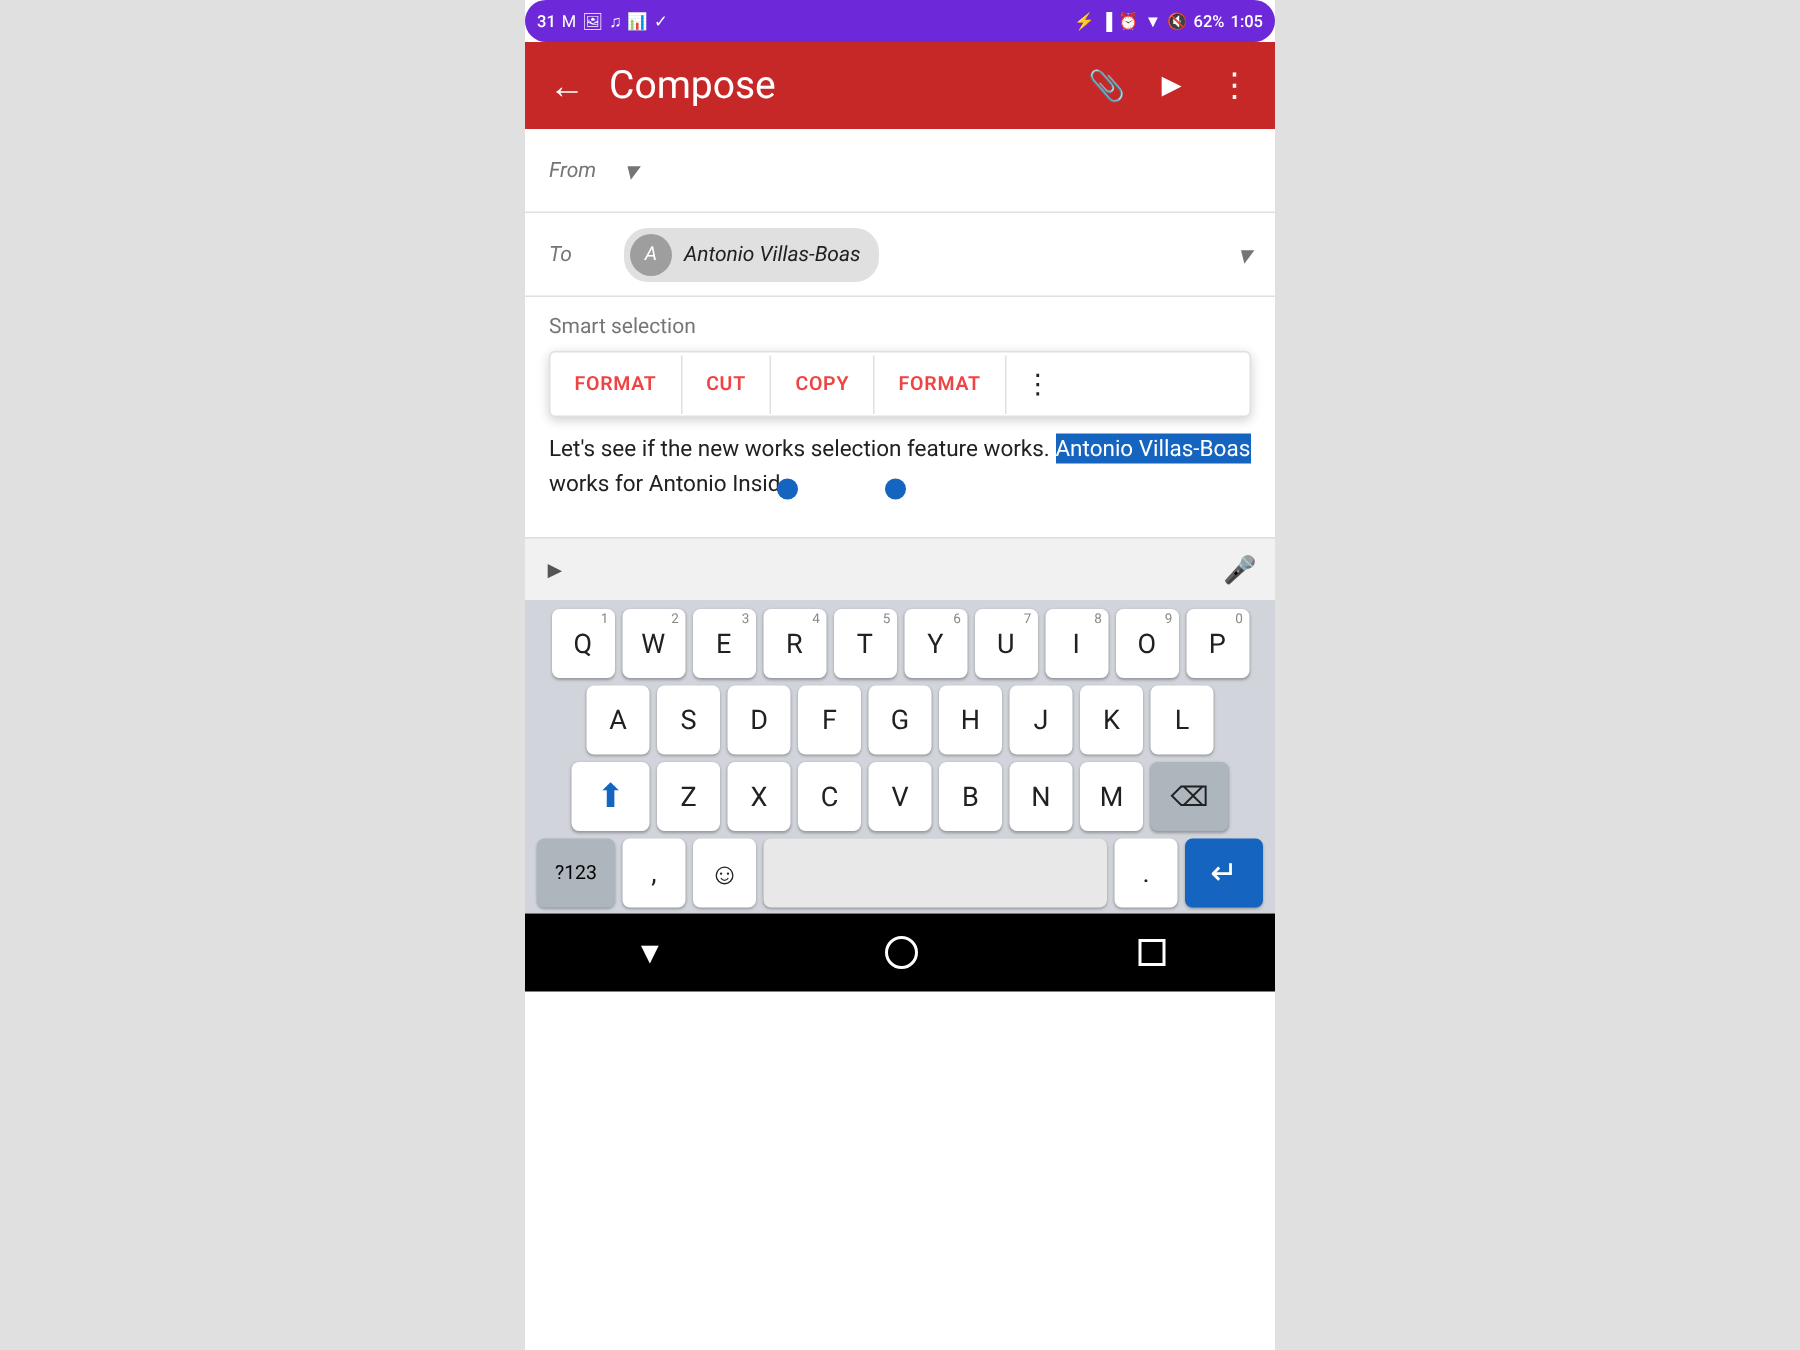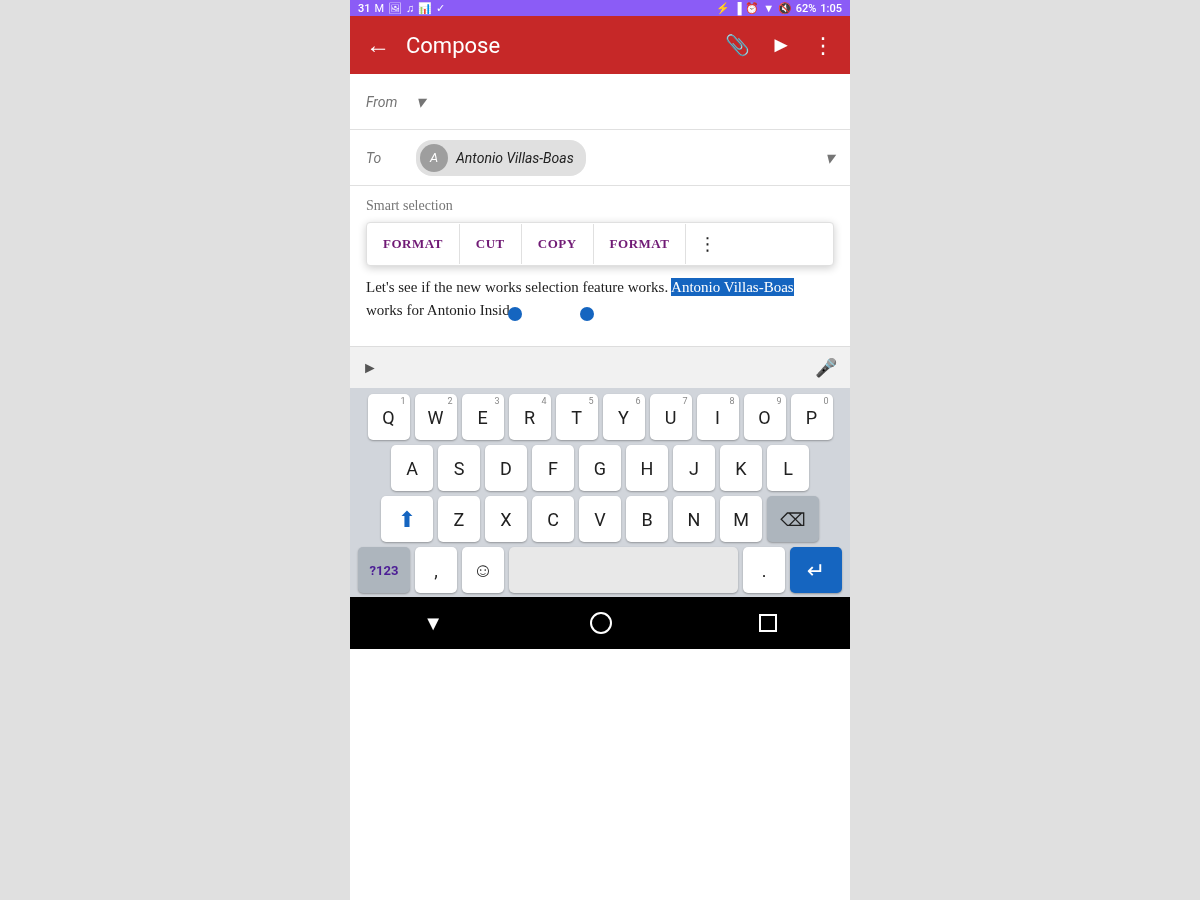--- a/index.html
+++ b/index.html
@@ -16,26 +16,27 @@
     .phone-container {
       width: 500px;
       height: 900px;
       background: #fff;
       position: relative;
       overflow: hidden;
     }
 
     
     .status-bar {
-      background: #8b5cf6;
-      height: 16px;
+      background: #6d28d9;
+      height: 28px;
       display: flex;
       align-items: center;
       justify-content: space-between;
       padding: 0 8px;
+      border-radius: 14px;
     }
     .status-left {
       display: flex;
       align-items: center;
       gap: 4px;
     }
     .status-right {
       display: flex;
       align-items: center;
       gap: 4px;
@@ -59,21 +60,21 @@
       padding: 0 16px;
       gap: 16px;
     }
     .app-bar-back {
       color: white;
       font-size: 24px;
       cursor: pointer;
     }
     .app-bar-title {
       color: white;
-      font-size: 22px;
+      font-size: 26px;
       font-weight: 400;
       flex: 1;
     }
     .app-bar-actions {
       display: flex;
       align-items: center;
       gap: 20px;
     }
     .app-bar-icon {
       color: white;
@@ -134,21 +135,20 @@
     .chip-label {
       font-size: 14px;
       color: #212121;
     }
 
     
     .body-area {
       padding: 12px 16px;
       position: relative;
       min-height: 160px;
-      font-family: Liberation Serif, serif;
     }
     .smart-selection-label {
       font-size: 14px;
       color: #757575;
       margin-bottom: 8px;
     }
 
     
     .context-menu {
       display: flex;
@@ -158,21 +158,21 @@
       border-radius: 4px;
       box-shadow: 0 2px 8px rgba(0,0,0,0.2);
       padding: 0;
       margin-bottom: 10px;
       overflow: hidden;
     }
     .context-menu-item {
       padding: 12px 16px;
       font-size: 13px;
       font-weight: 600;
-      color: #701a75;
+      color: #ef4444;
       cursor: pointer;
       letter-spacing: 0.5px;
       border-right: 1px solid #e0e0e0;
     }
     .context-menu-item:last-child {
       border-right: none;
     }
     .context-menu-more {
       padding: 10px 12px;
       font-size: 18px;
@@ -264,22 +264,21 @@
       position: absolute;
       top: 2px;
       right: 4px;
       font-size: 9px;
       color: #888;
     }
     .key-special {
       background: #adb5bd;
       font-size: 14px;
       min-width: 52px;
-      color: #4c1d95;
-      font-weight: bold;
+      color: #000000;
     }
     .key-shift {
       background: #adb5bd;
       min-width: 52px;
     }
     .key-shift-active {
       background: #fff;
     }
     .key-shift-icon {
       font-size: 22px;

